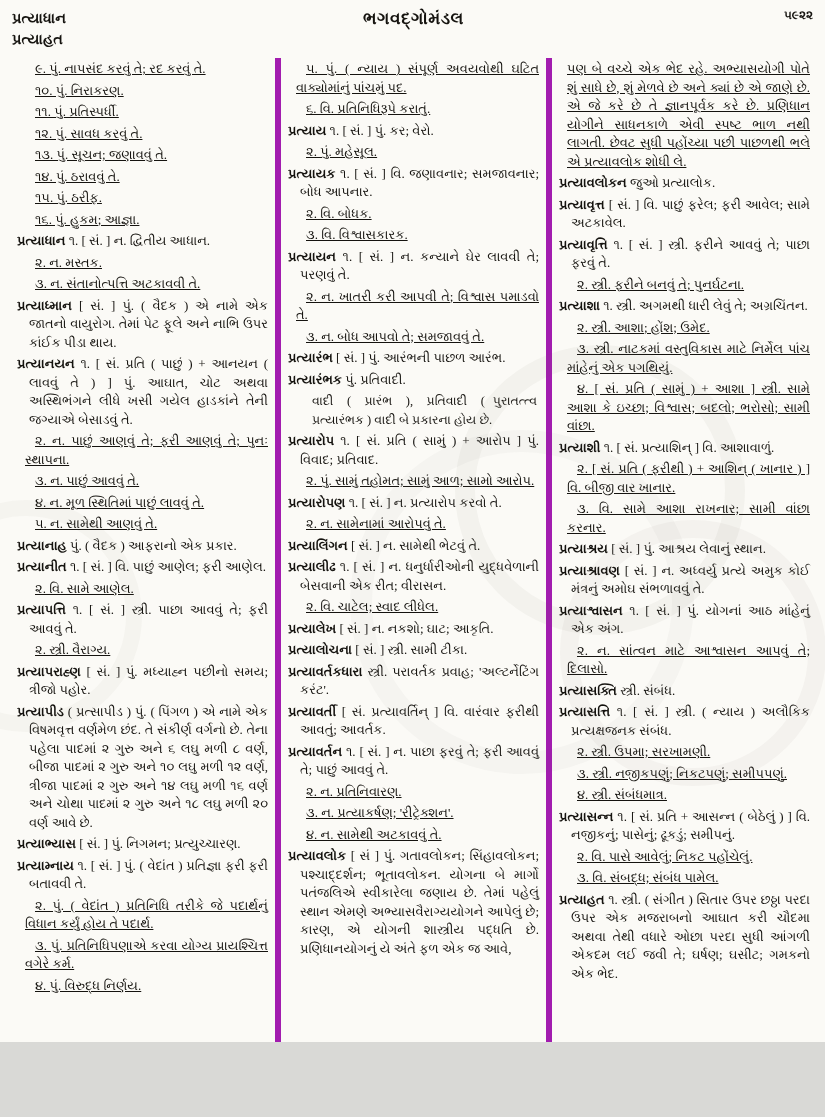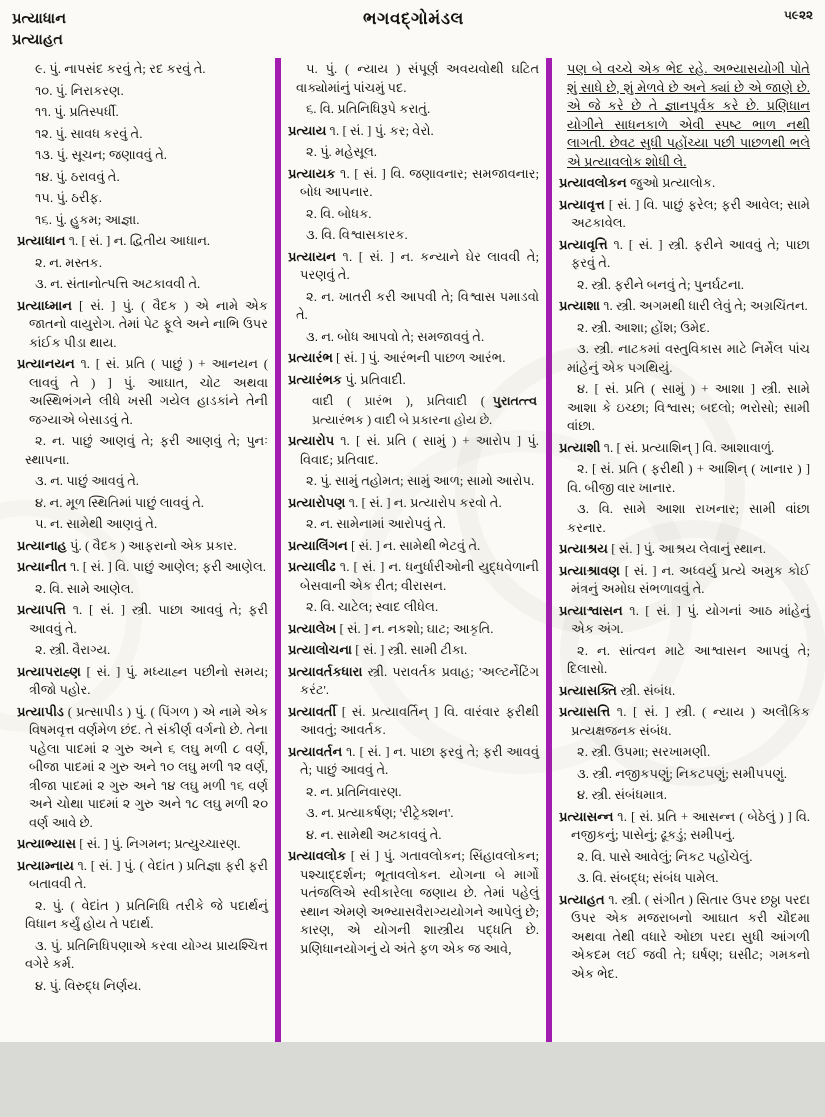--- a/index.html
+++ b/index.html
@@ -19,24 +19,24 @@
   .header { position:relative; height:46px; font-weight:bold; }
   .guide-words { position:absolute; left:2px; top:0; line-height:21px; font-size:14.5px; }
   .page-title  { position:absolute; left:0; right:0; top:1px; text-align:center; font-size:17px; letter-spacing:0.5px; }
   .page-number { position:absolute; right:4px; top:0; font-size:12px; }
 
   .body { display:flex; height:1052px; margin-top:4px; }
   .column { flex:1 1 0; padding:2px 7px 0 7px; font-size:13px; line-height:18.5px; overflow:hidden; }
   .column + .column { border-left:6px solid #a21caf; }
   .column p { margin:0 0 3px 0; text-align:justify; }
   p.entry { padding-left:12px; text-indent:-12px; }
-  p.sense { padding-left:8px;  text-indent:10px; }
+  p.sense { padding-left:8px;  text-indent:10px;text-decoration:underline; }
   p.cont  { padding-left:8px;  text-indent:0;text-decoration:underline; }
   p.quote { padding:0 2px 0 24px; text-indent:0; font-size:12.5px; }
-  p.quote .quote-attr { float:right; font-weight:bold; padding-left:8px; }
+  p.quote .quote-attr { float:right; font-weight:normal; padding-left:8px; }
   b.headword { font-weight:bold; }
 </style>
 </head>
 <body>
 
 <div class="page">
   <div class="wm wm4"></div>
   <div class="wm wm1"></div>
   <div class="wm wm2"></div>
   <div class="wm wm3"></div>

